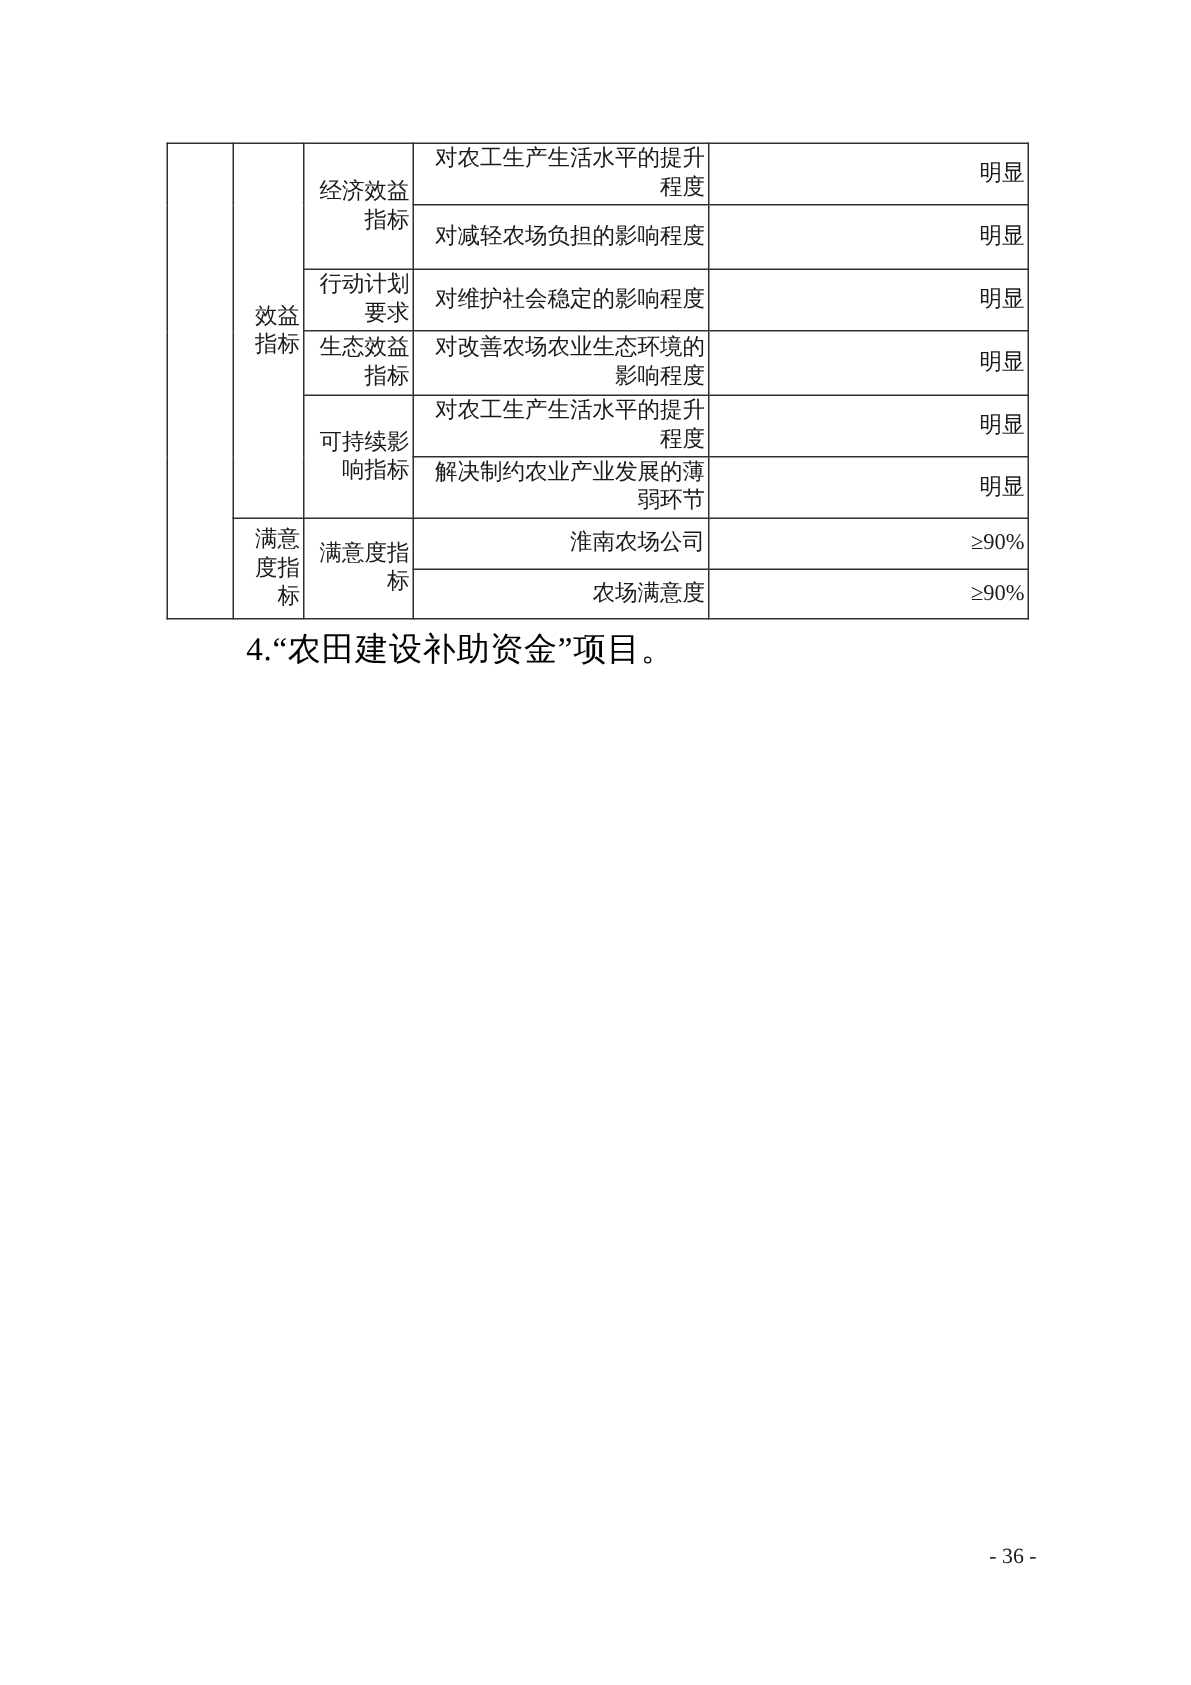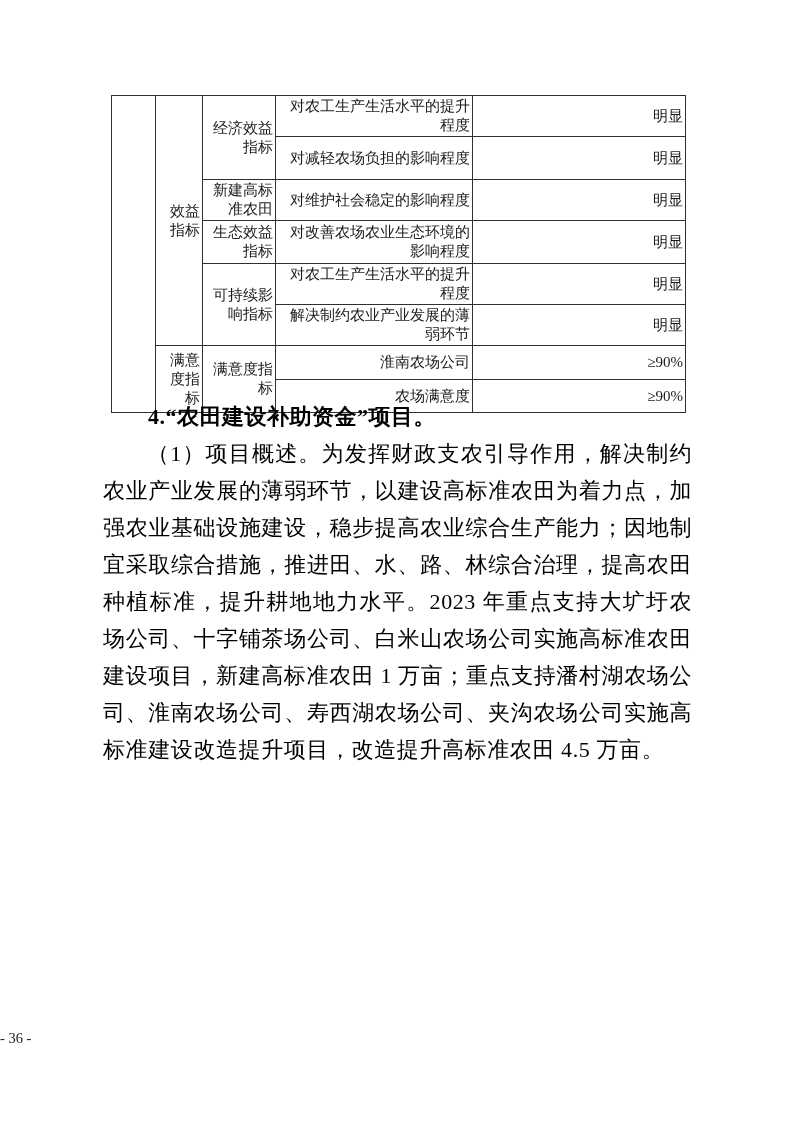--- a/index.html
+++ b/index.html
@@ -46,43 +46,43 @@
   }
 
   
   .content {
     position: absolute;
     left: 103px;
     top: 398px;
     width: 589px;
   }
   .content .heading {
-    margin: 0;
+    margin: 16px;
     font-size: 22px;
-    font-weight: bold;
+    font-weight: normal;
     line-height: 37px;
     text-indent: 2.05em;
     letter-spacing: 0.5px;
   }
   .content p.para {
     margin: 0;
     font-size: 22px;
     line-height: 37px;
     text-indent: 2em;
     text-align: justify;
     letter-spacing: 0.6px;
   }
 
   
   .page-number {
     position: absolute;
     top: 1028px;
     left: 0;
     width: 691px;
-    text-align: left;
+    text-align: right;
     font-size: 14.5px;
     line-height: 20px;
     color: #1a1a1a;
   }
 </style>
 </head>
 <body>
 
 <div class="sheet">
 
@@ -100,21 +100,21 @@
         <td class="cell-center" rowspan="6">效益指标</td>
         <td class="cell-center" rowspan="2">经济效益指标</td>
         <td class="cell-left">对农工生产生活水平的提升程度</td>
         <td class="cell-center">明显</td>
       </tr>
       <tr style="height:43px">
         <td class="cell-left">对减轻农场负担的影响程度</td>
         <td class="cell-center">明显</td>
       </tr>
       <tr style="height:40px">
-        <td class="cell-center">新建高标准农田</td>
+        <td class="cell-center">行动计划要求</td>
         <td class="cell-left">对维护社会稳定的影响程度</td>
         <td class="cell-center">明显</td>
       </tr>
       <tr style="height:43px">
         <td class="cell-center">生态效益指标</td>
         <td class="cell-left">对改善农场农业生态环境的影响程度</td>
         <td class="cell-center">明显</td>
       </tr>
       <tr style="height:35px">
         <td class="cell-center" rowspan="2">可持续影响指标</td>
@@ -133,18 +133,17 @@
       </tr>
       <tr style="height:33px">
         <td class="cell-left">农场满意度</td>
         <td class="cell-center">≥90%</td>
       </tr>
     </tbody>
   </table>
 
   <div class="content">
     <h3 class="heading">4.“农田建设补助资金”项目。</h3>
-    <p class="para">（1）项目概述。为发挥财政支农引导作用，解决制约农业产业发展的薄弱环节，以建设高标准农田为着力点，加强农业基础设施建设，稳步提高农业综合生产能力；因地制宜采取综合措施，推进田、水、路、林综合治理，提高农田种植标准，提升耕地地力水平。2023 年重点支持大圹圩农场公司、十字铺茶场公司、白米山农场公司实施高标准农田建设项目，新建高标准农田 1 万亩；重点支持潘村湖农场公司、淮南农场公司、寿西湖农场公司、夹沟农场公司实施高标准建设改造提升项目，改造提升高标准农田 4.5 万亩。</p>
   </div>
 
   <div class="page-number">- 36 -</div>
 
 </div>
 
 </body></html>

